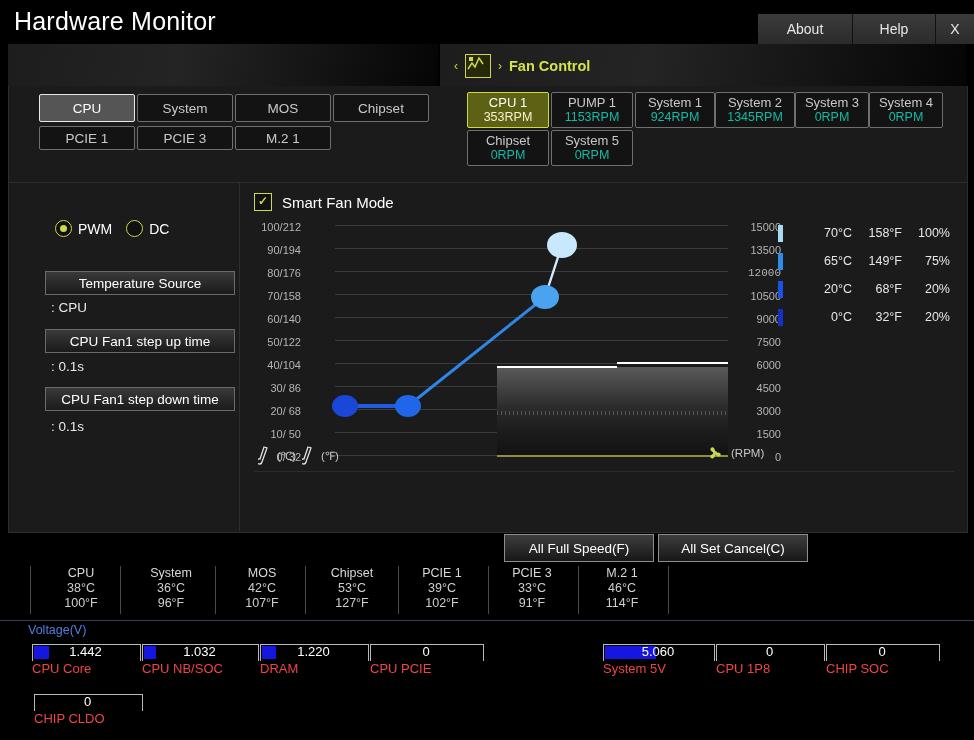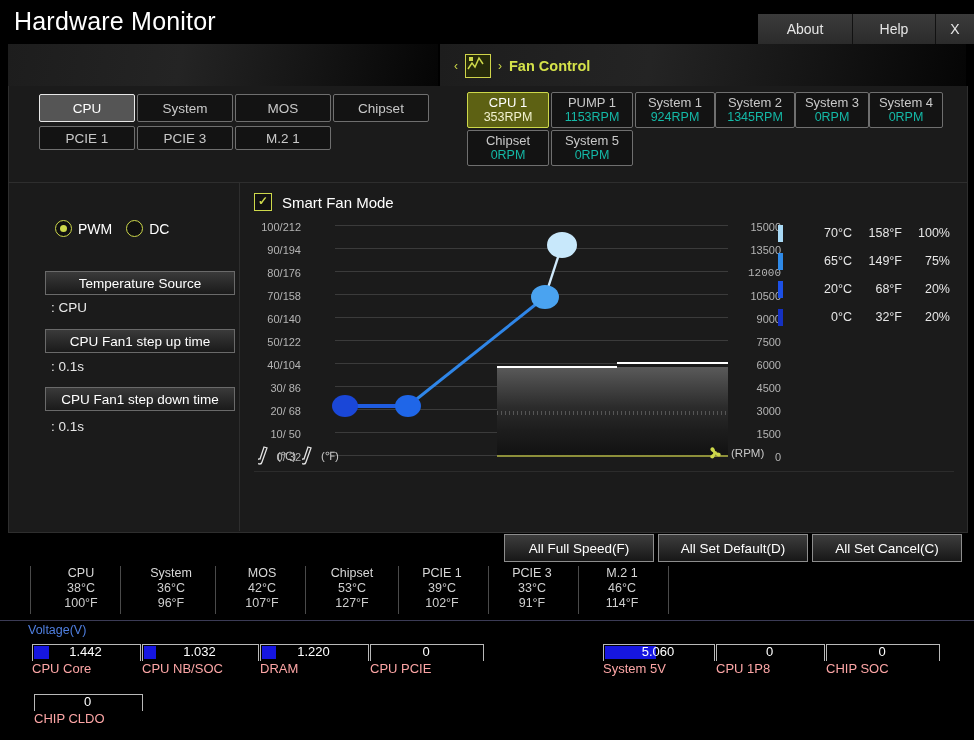--- a/index.html
+++ b/index.html
@@ -110,21 +110,21 @@
   .sepline{position:absolute;left:0;top:620px;width:974px;height:1px;background:#3b3b55;}
 
   
   .volt-title{position:absolute;left:28px;top:623px;font-size:12.5px;color:#4f7fe0;}
   .vrow{position:absolute;left:0;top:644px;width:974px;height:32px;}
   .vitem{position:absolute;top:0;height:32px;}
   .vbracket{position:absolute;left:0;top:0;height:16px;border-left:1.5px solid #b9b9b9;
             border-right:1.5px solid #b9b9b9;border-top:1.5px solid #b9b9b9;}
   .vfill{position:absolute;left:2px;top:2px;height:13px;background:#1616e0;}
   .vval{position:absolute;top:0;height:16px;line-height:16px;font-size:13px;color:#fff;text-align:center;}
-  .vname{position:absolute;top:17px;font-size:13px;color:#fca5a5;}
+  .vname{position:absolute;top:17px;font-size:13px;color:#ef4444;}
   .chipcldo{position:absolute;left:34px;top:694px;width:140px;height:32px;}
 </style>
 </head>
 <body>
 
 <div class="app">
 
   <div class="titlebar">
     <div class="app-title">Hardware Monitor</div>
     <div class="winbtns">
@@ -338,21 +338,20 @@
         </svg>
         <span>(RPM)</span>
       </div>
 
       <div class="baseline"></div>
     </div>
   </div>
 
   <div class="actions">
     <div class="abtn" style="width:148px;">All Full Speed(F)</div>
-    <div class="abtn" style="width:148px;">All Set Default(D)</div>
     <div class="abtn" style="width:148px;">All Set Cancel(C)</div>
   </div>
 
   <div class="tempstrip">
     <div class="tsep" style="left:30px;top:2px;"></div>
     <div class="tsep" style="left:120px;top:2px;"></div>
     <div class="tsep" style="left:215px;top:2px;"></div>
     <div class="tsep" style="left:305px;top:2px;"></div>
     <div class="tsep" style="left:398px;top:2px;"></div>
     <div class="tsep" style="left:488px;top:2px;"></div>

